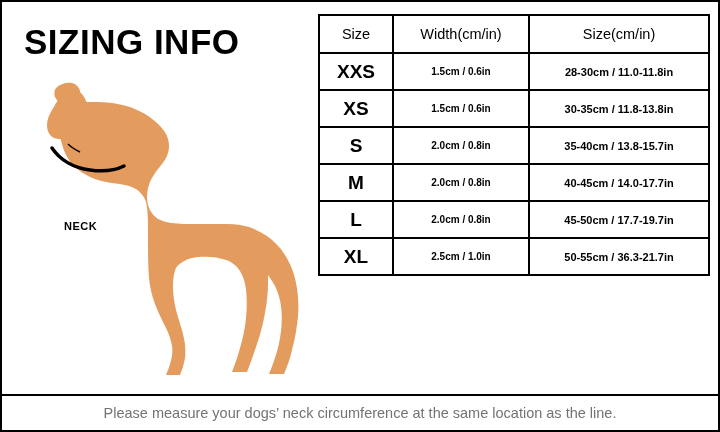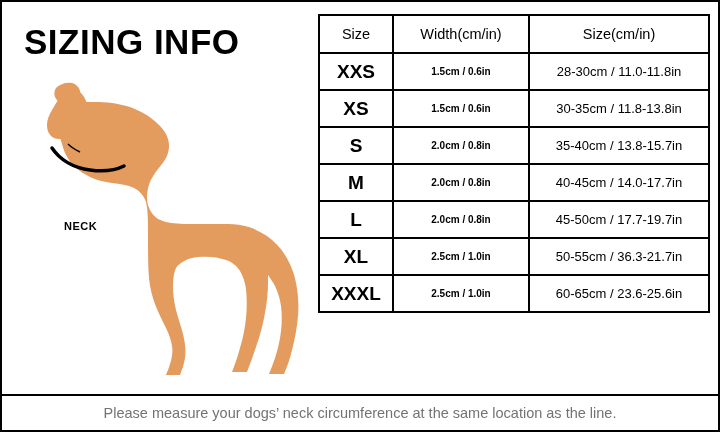--- a/index.html
+++ b/index.html
@@ -83,22 +83,22 @@
   .col-neck { width: 180px; }
   td.cell-size {
     font-size: 19px;
     font-weight: bold;
   }
   td.cell-width {
     font-size: 10px;
     font-weight: bold;
   }
   td.cell-neck {
-    font-size: 13px;
-    font-weight: normal;
+    font-size: 11px;
+    font-weight: bold;
   }
   
   #footer-divider {
     position: absolute;
     left: 0;
     top: 392px;
     width: 716px;
     height: 2px;
     background: #000;
   }
@@ -262,24 +262,19 @@
       <tr>
         <td class="cell-size">L</td>
         <td class="cell-width">2.0cm / 0.8in</td>
         <td class="cell-neck">45-50cm / 17.7-19.7in</td>
       </tr>
       <tr>
         <td class="cell-size">XL</td>
         <td class="cell-width">2.5cm / 1.0in</td>
         <td class="cell-neck">50-55cm / 36.3-21.7in</td>
       </tr>
-      <tr>
-        <td class="cell-size">XXXL</td>
-        <td class="cell-width">2.5cm / 1.0in</td>
-        <td class="cell-neck">60-65cm / 23.6-25.6in</td>
-      </tr>
     </tbody>
   </table>
 
   <div id="footer-divider"></div>
   <div id="footer-note">Please measure your dogs’ neck circumference at the same location as the line.</div>
 
 </div>
 
 </body></html>

